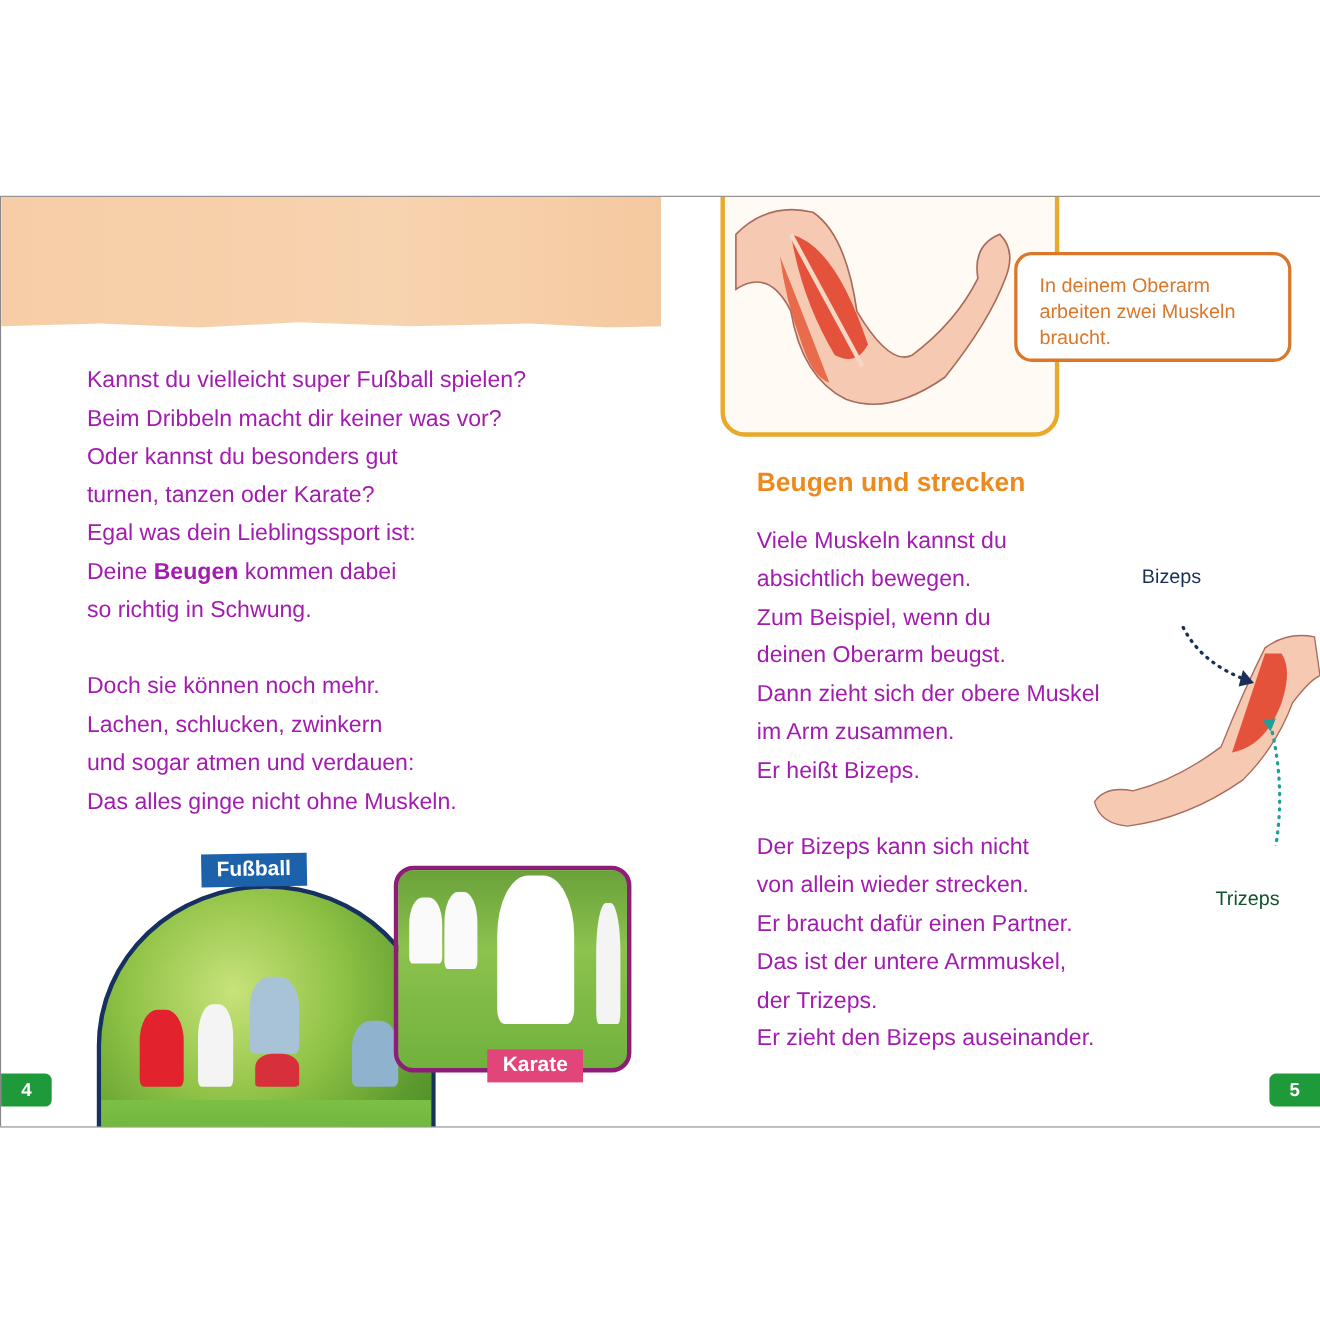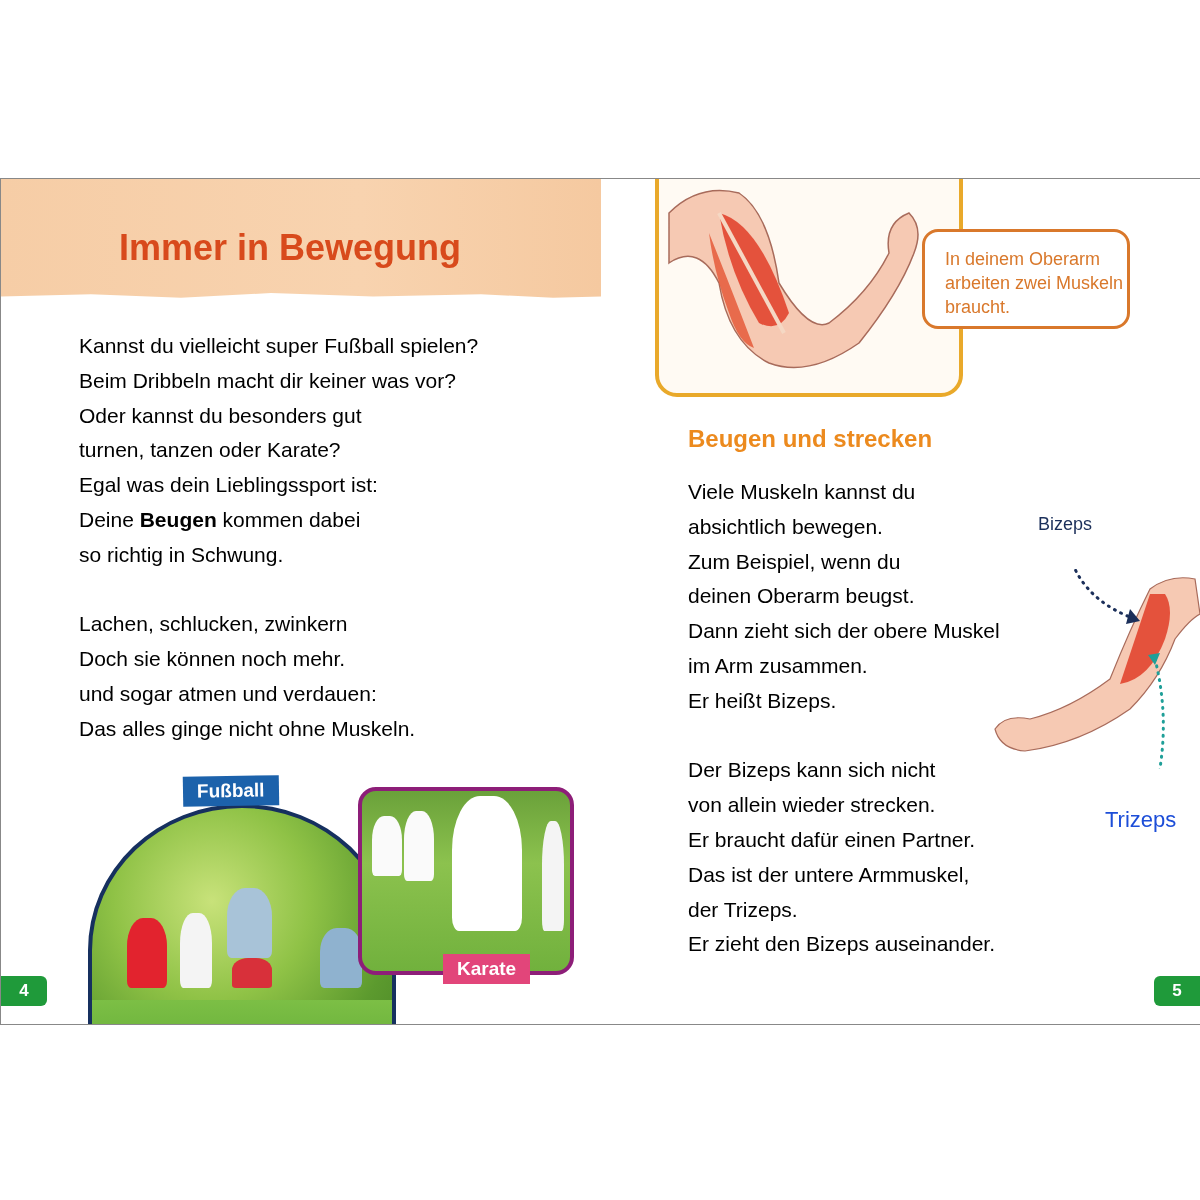--- a/index.html
+++ b/index.html
@@ -4,63 +4,62 @@
 <style>
   html,body{margin:0;padding:0;background:#fff;}
   body{width:1200px;height:1200px;position:relative;overflow:hidden;font-family:"Liberation Sans",sans-serif;}
   .spread{position:absolute;left:0;top:178px;width:1200px;height:845px;border-top:1px solid #888;border-bottom:1px solid #888;background:#fff;overflow:hidden;}
   .page{position:absolute;top:0;height:845px;}
   .page-left{left:0;width:600px;border-left:1px solid #888;}
   .page-right{left:600px;width:600px;border-right:1px solid #888;}
   .title-banner{position:absolute;left:0;top:0;width:600px;height:120px;background:linear-gradient(90deg,#f6cda6,#f8d3af 60%,#f5c9a0);
     clip-path:polygon(0 0,100% 0,100% 98%,92% 99%,80% 96%,62% 98%,45% 95%,30% 99%,15% 96%,0 98%);}
   .page-title{position:absolute;left:118px;top:48px;font-size:36px;font-weight:bold;color:#d84a1c;margin:0;}
-  .body-text{position:absolute;font-size:21px;line-height:34.8px;color:#000000;}
+  .body-text{position:absolute;font-size:21px;line-height:34.8px;color:#a21caf;}
   .body-text p{margin:0;}
   .left-text{left:78px;top:150px;}
   .gap{height:34.8px;}
   .fussball-photo{position:absolute;left:87px;top:625px;width:300px;height:310px;border-radius:50% 50% 0 0/46% 46% 0 0;border:4px solid #16305f;overflow:hidden;
     background:radial-gradient(circle at 40% 30%,#c8e27a 0%,#8fc246 35%,#5c9a2e 65%,#3f7a22 100%);}
   .fussball-grass{position:absolute;left:0;bottom:0;width:100%;height:38%;background:linear-gradient(#7cbf45,#4f9a2c);}
   .kid{position:absolute;border-radius:40% 40% 10% 10%;}
   .label-tag{position:absolute;color:#fff;font-weight:bold;font-size:19px;padding:4px 14px;}
   .tag-fussball{left:182px;top:597px;background:#1c62ab;transform:rotate(-1deg);}
   .karate-photo{position:absolute;left:357px;top:608px;width:208px;height:180px;border:4px solid #8d1e78;border-radius:18px;overflow:hidden;background:linear-gradient(#6aa13a 0%,#8cc24e 40%,#71b13d 100%);}
   .tag-karate{left:442px;top:775px;background:#e2457a;}
   .page-num{position:absolute;top:797px;width:46px;height:30px;background:#1f9a3a;color:#fff;font-weight:bold;font-size:17px;display:flex;align-items:center;justify-content:center;}
   .num-left{left:0;border-radius:0 6px 6px 0;}
   .num-right{right:0;border-radius:6px 0 0 6px;}
   .arm-box{position:absolute;left:55px;top:-10px;width:300px;height:220px;border:4px solid #e9a92a;border-radius:0 0 22px 22px;background:#fffaf3;overflow:hidden;}
-  .callout{position:absolute;left:322px;top:50px;width:208px;height:100px;border:3px solid #d9782b;border-radius:16px;background:#fff;box-sizing:border-box;padding:15px 0 0 20px;color:#d9782b;font-size:18px;line-height:24px;}
+  .callout{position:absolute;left:322px;top:50px;width:252px;height:100px;border:3px solid #d9782b;border-radius:16px;background:#fff;box-sizing:border-box;padding:15px 0 0 20px;color:#d9782b;font-size:18px;line-height:24px;}
   .section-title{position:absolute;left:88px;top:246px;font-size:24px;font-weight:bold;color:#ec8a1e;margin:0;}
   .right-text{left:88px;top:296px;}
   .bizeps-label{position:absolute;left:438px;top:335px;color:#1b2f5a;font-size:18px;}
-  .trizeps-label{position:absolute;left:505px;top:628px;color:#1d4ed8;font-size:22px;}
+  .trizeps-label{position:absolute;left:505px;top:628px;color:#14532d;font-size:18px;}
   .small-arm{position:absolute;left:390px;top:390px;width:210px;height:200px;}
 </style>
 </head>
 <body>
 
 <div class="spread">
 
   <div class="page page-left">
     <div class="title-banner"></div>
-    <h1 class="page-title">Immer in Bewegung</h1>
 
     <div class="body-text left-text">
       <p>Kannst du vielleicht super Fußball spielen?</p>
       <p>Beim Dribbeln macht dir keiner was vor?</p>
       <p>Oder kannst du besonders gut</p>
       <p>turnen, tanzen oder Karate?</p>
       <p>Egal was dein Lieblingssport ist:</p>
       <p><span>Deine </span><b>Beugen</b><span> kommen dabei</span></p>
       <p>so richtig in Schwung.</p>
       <div class="gap"></div>
+      <p>Doch sie können noch mehr.</p>
       <p>Lachen, schlucken, zwinkern</p>
-      <p>Doch sie können noch mehr.</p>
       <p>und sogar atmen und verdauen:</p>
       <p>Das alles ginge nicht ohne Muskeln.</p>
     </div>
 
     <div class="fussball-photo">
       <div class="fussball-grass"></div>
       <div class="kid" style="left:35px;top:110px;width:40px;height:70px;background:#e2232e;"></div>
       <div class="kid" style="left:88px;top:105px;width:32px;height:75px;background:#f4f4f4;"></div>
       <div class="kid" style="left:135px;top:80px;width:45px;height:70px;background:#a8c3d8;"></div>
       <div class="kid" style="left:140px;top:150px;width:40px;height:30px;background:#d8303a;"></div>

